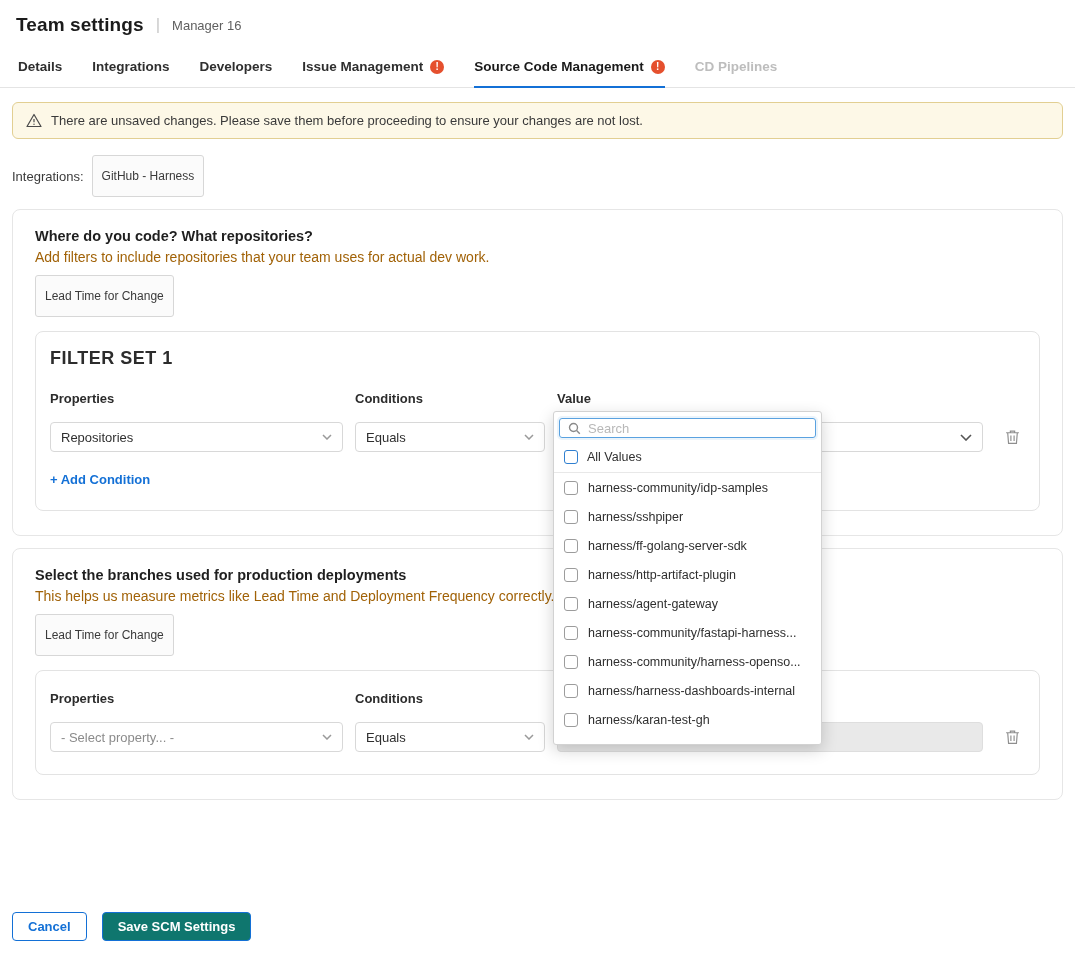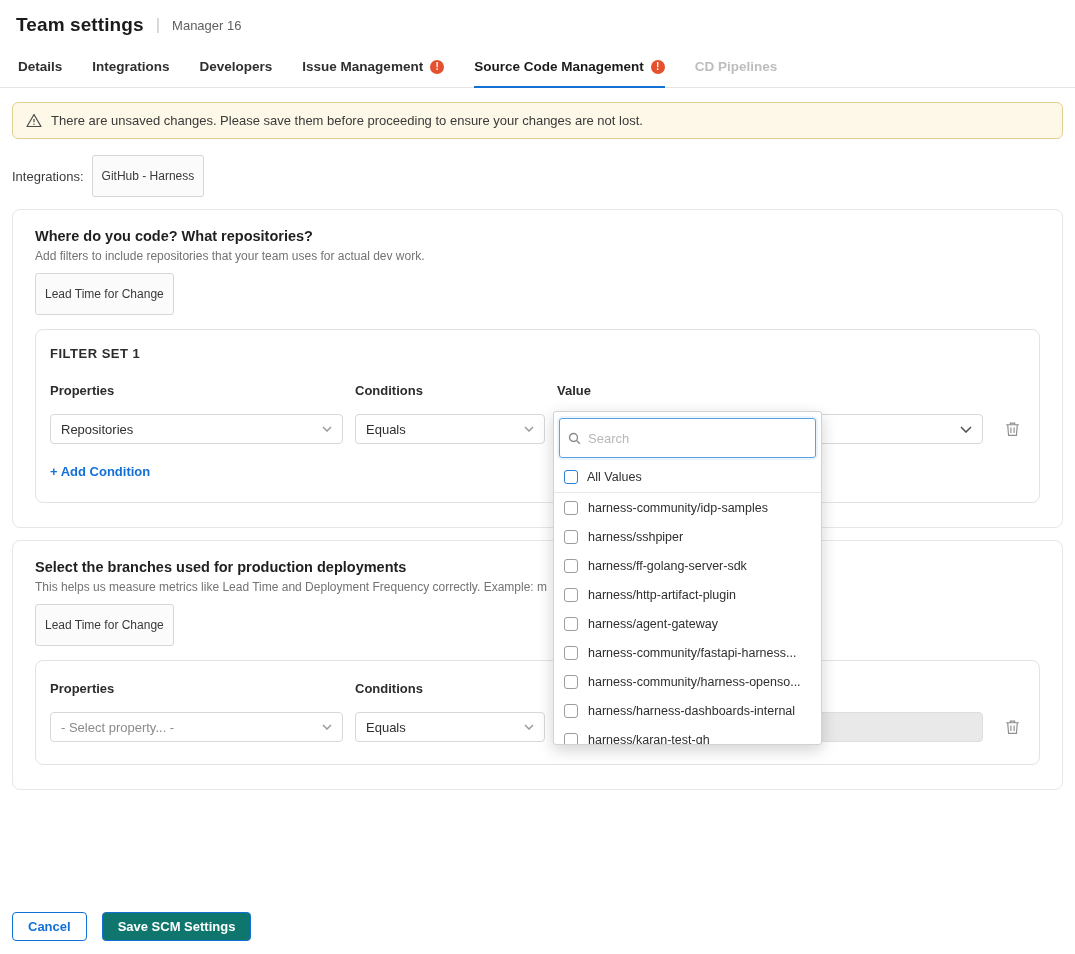--- a/index.html
+++ b/index.html
@@ -18,40 +18,40 @@
   .tab.active::after{content:"";position:absolute;left:0;right:0;bottom:-1px;height:2px;background:#1370d6}
   .badge{width:14px;height:14px;border-radius:50%;background:#e5502e;color:#fff;font-size:10px;font-weight:700;display:flex;align-items:center;justify-content:center;line-height:1}
 
   .banner{margin:14px 12px 0;background:#fdf8e7;border:1px solid #e2cf92;border-radius:6px;padding:10px 13px;font-size:13px;color:#3a3a3a;display:flex;align-items:center;gap:9px}
 
   .integration{display:flex;align-items:center;gap:8px;margin:16px 12px 12px;font-size:13px;color:#3a3a3a}
   .chip{display:inline-block;border:1px solid #d7d7d7;border-radius:3px;padding:13px 9px;font-size:12px;color:#3a3a3a;background:#fbfbfb;white-space:nowrap}
 
   .card{margin:0 12px 12px;border:1px solid #e6e6e6;border-radius:8px;background:#fff;padding:18px 22px 24px}
   .card h2{font-size:14.5px;font-weight:700;color:#1f1f1f}
-  .card .desc{font-size:12px;color:#737373;margin-top:5px}
+  .card .desc{font-size:14px;color:#a16207;margin-top:5px}
   .card .chip-row{margin-top:10px}
 
   .filterbox{margin-top:14px;border:1px solid #e3e3e3;border-radius:8px;padding:16px 14px 22px}
-  .fs-title{font-size:13px;font-weight:700;letter-spacing:.5px;color:#2c2c2c}
+  .fs-title{font-size:18px;font-weight:700;letter-spacing:.5px;color:#2c2c2c}
   .cols{display:flex;gap:12px;margin-top:22px}
   .col-label{font-size:13px;font-weight:700;color:#2c2c2c}
   .w-prop{width:293px}.w-cond{width:190px}.w-val{width:426px}
   .controls{display:flex;gap:12px;margin-top:16px;align-items:center}
   .select{height:30px;border:1px solid #d8d8d8;border-radius:4px;display:flex;align-items:center;justify-content:space-between;padding:0 10px;font-size:13px;color:#2f2f2f;background:#fff;cursor:pointer}
   .select .ph{color:#8b8b8b}
   .select .val{font-weight:400}
   .select .val.strong{font-weight:700;font-size:12.5px}
   .trashbtn{margin-left:10px;background:none;border:none;cursor:pointer;display:flex;align-items:center}
   .addcond{margin-top:20px;font-size:13px;font-weight:700;color:#1370d6;cursor:pointer;display:inline-block}
   .disabled-input{height:30px;border:1px solid #dedede;border-radius:4px;background:#e9e9e9}
 
   .dropdown{position:absolute;left:553px;top:411px;width:269px;height:334px;background:#fff;border:1px solid #d2d2d2;border-radius:3px;box-shadow:0 5px 16px rgba(0,0,0,.18);z-index:20;overflow:hidden}
   .search-wrap{padding:6px 5px 5px}
-  .search{height:40px;border:1.5px solid #5aa2e0;border-radius:3px;display:flex;align-items:center;gap:7px;padding:0 8px;box-shadow:0 0 0 2px rgba(90,162,224,.12)}
+  .search{height:20px;border:1.5px solid #5aa2e0;border-radius:3px;display:flex;align-items:center;gap:7px;padding:0 8px;box-shadow:0 0 0 2px rgba(90,162,224,.12)}
   .search input{border:none;outline:none;font-size:13px;width:100%;font-family:"Liberation Sans",sans-serif;color:#333;background:transparent}
   .search input::placeholder{color:#b8b8b8}
   .allvalues{display:flex;align-items:center;gap:9px;padding:7px 10px 8px;border-bottom:1px solid #e8e8e8;font-size:12.5px;color:#2f2f2f;cursor:pointer}
   .opt{display:flex;align-items:center;gap:10px;padding:0 10px;height:29px;font-size:12.5px;color:#2f2f2f;cursor:pointer;white-space:nowrap}
   .cb{width:14px;height:14px;border:1.5px solid #9c9c9c;border-radius:3px;background:#fff;flex:none}
   .cb.blue{border-color:#2f7fd0}
 
   .footer{position:absolute;left:12px;top:912px;display:flex;gap:15px}
   .btn{height:29px;border-radius:4px;font-size:13px;font-weight:700;display:flex;align-items:center;justify-content:center;padding:0 15px;cursor:pointer;font-family:"Liberation Sans",sans-serif}
   .btn.cancel{border:1.5px solid #1370d6;color:#1370d6;background:#fff}

